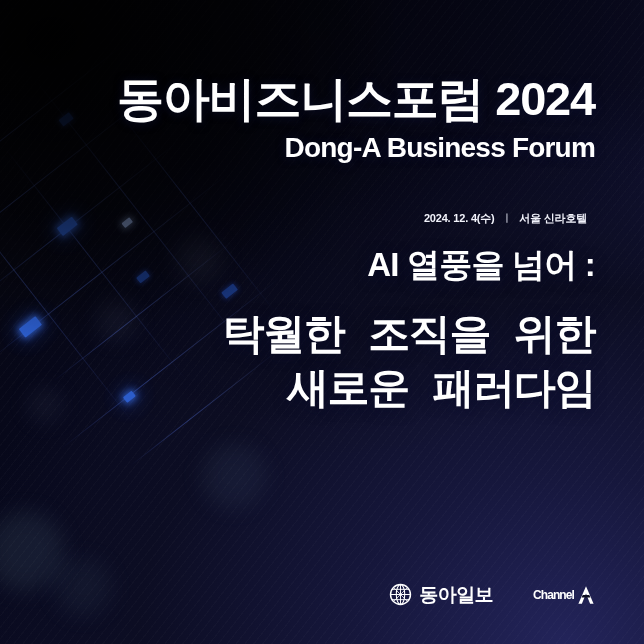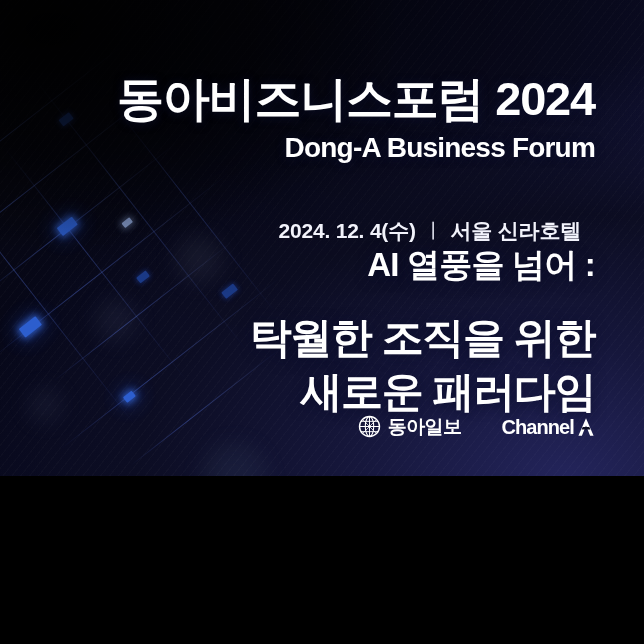--- a/index.html
+++ b/index.html
@@ -9,21 +9,21 @@
     background: #000;
   }
   body {
     font-family: "Liberation Sans", "DejaVu Sans", sans-serif;
   }
 
   
   .poster {
     position: relative;
     width: 644px;
-    height: 476px;
+    height: 644px;
     overflow: hidden;
     background: #0c4a6e;
     user-select: none;
   }
 
   
   .bg-base {
     position: absolute;
     inset: 0;
     background:
@@ -128,22 +128,22 @@
     color: #ffffff;
     letter-spacing: -0.8px;
     white-space: nowrap;
     text-shadow: 0 1px 10px rgba(10,14,46,0.85);
   }
 
   .meta {
     position: absolute;
     right: 49px;
     top: 203px;
-    margin: 14px;
-    font-size: 21px;
+    margin: 8px;
+    font-size: 11px;
     font-weight: bold;
     color: #f2f3fb;
     letter-spacing: -0.2px;
     white-space: nowrap;
   }
   .meta .sep {
     display: inline-block;
     padding: 0 7px;
     font-weight: normal;
     color: #e8eaf6;
@@ -166,20 +166,21 @@
   .headline .ln1 {
     font-size: 33px;
     line-height: 1.18;
     letter-spacing: -0.8px;
     margin-bottom: 26px;
   }
   .headline .ln2,
   .headline .ln3 {
     font-size: 42px;
     line-height: 1.28;
+    font-family: Liberation Mono, monospace;
   }
 
   
   .logos {
     position: absolute;
     right: 49px;
     bottom: 38px;
     display: flex;
     align-items: center;
     justify-content: flex-end;
@@ -203,21 +204,21 @@
     letter-spacing: -0.6px;
     line-height: 1;
     white-space: nowrap;
   }
   .logo-channel {
     display: flex;
     align-items: center;
     gap: 3px;
   }
   .logo-channel .word {
-    font-size: 20px;
+    font-size: 12px;
     font-weight: bold;
     color: #ffffff;
     letter-spacing: -0.9px;
     line-height: 1;
     white-space: nowrap;
   }
   .logo-channel .a-mark {
     width: 18px;
     height: 20px;
     display: block;

